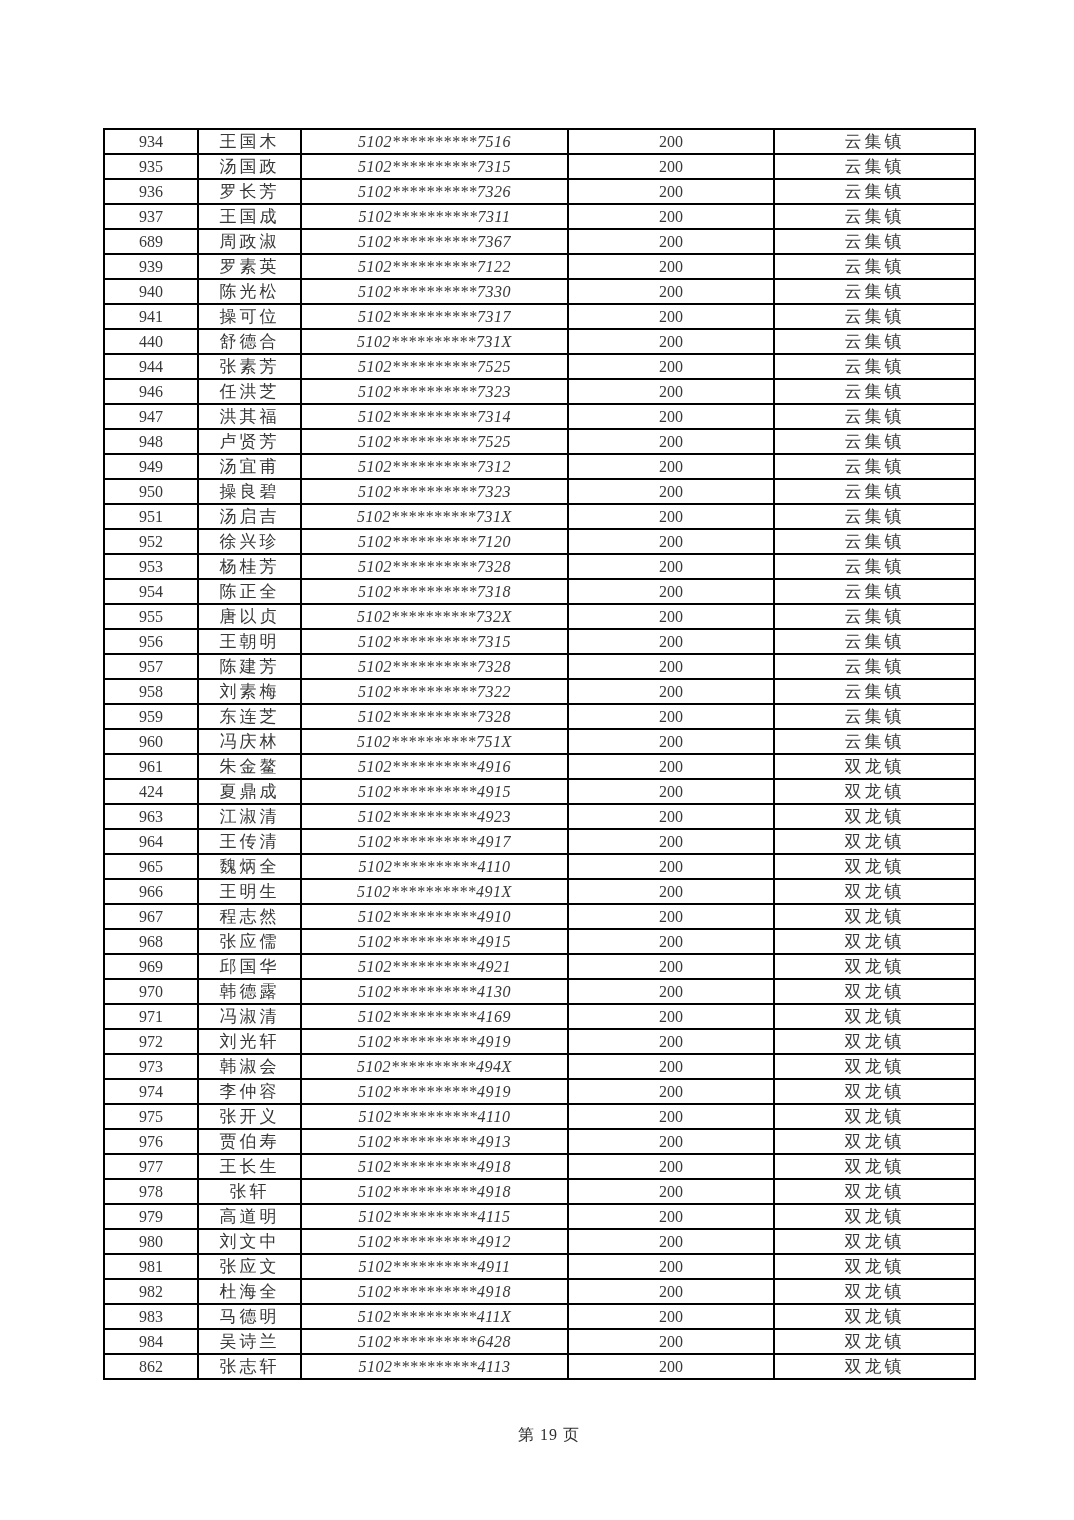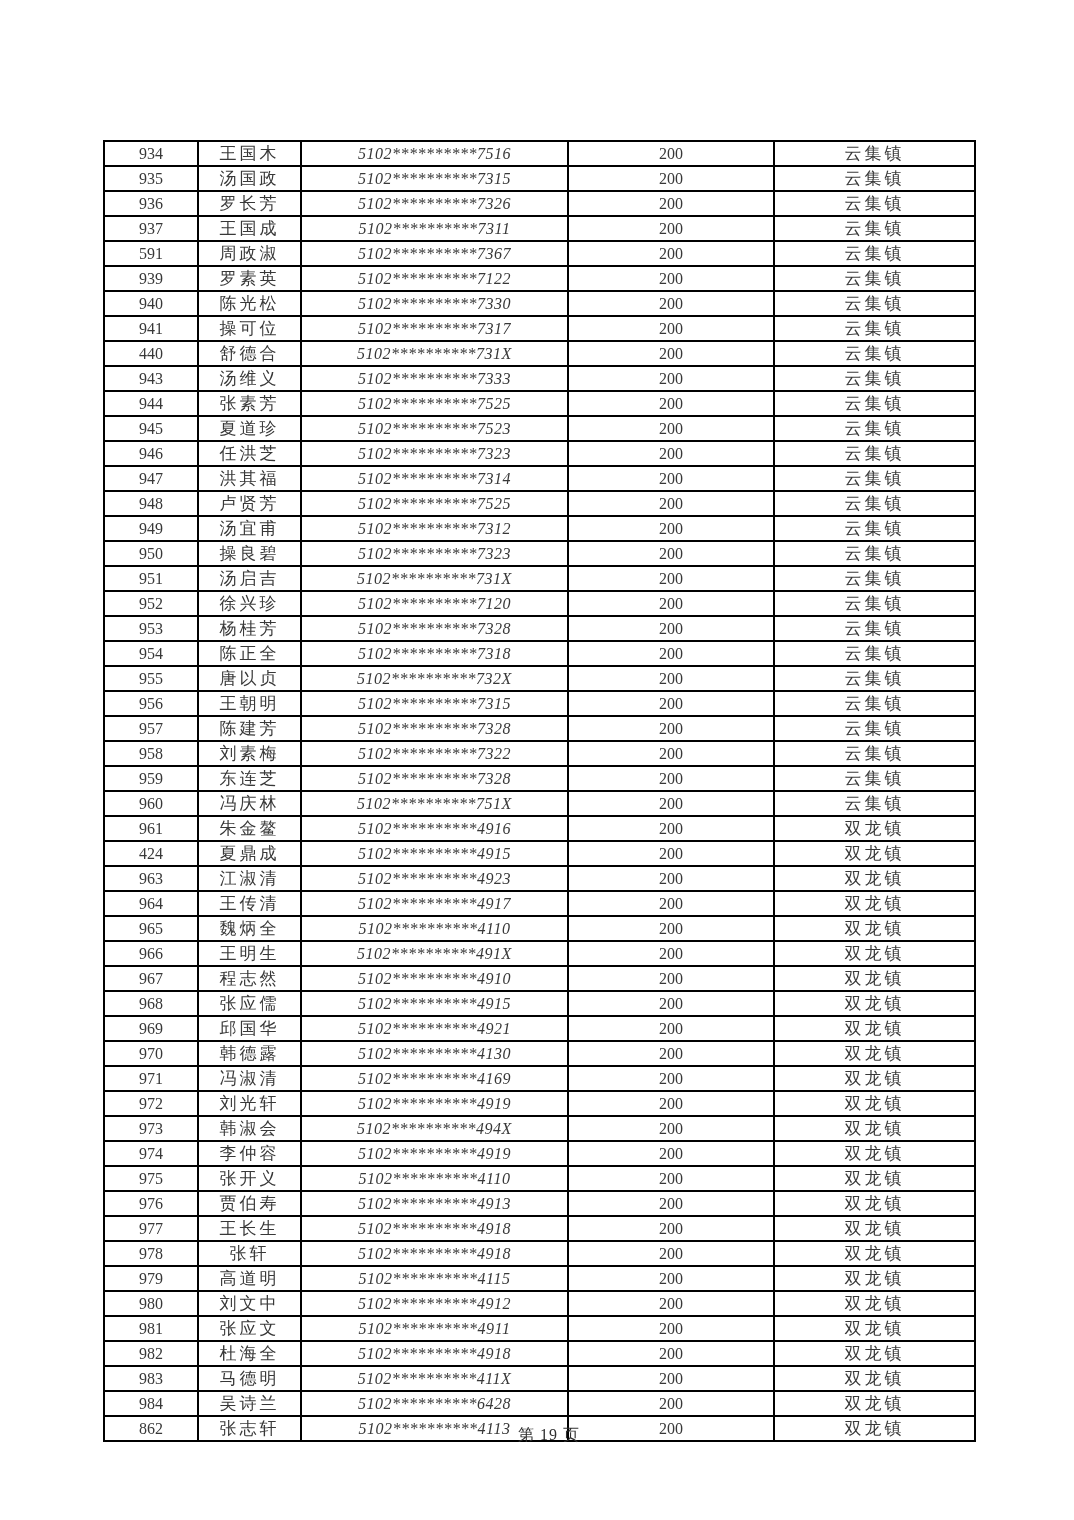--- a/index.html
+++ b/index.html
@@ -9,21 +9,21 @@
     width: 1074px;
     height: 1520px;
     background: #ffffff;
     font-family: "Liberation Serif", "DejaVu Serif", serif;
     color: #383838;
     overflow: hidden;
   }
   table.roster {
     position: absolute;
     left: 103px;
-    top: 140px;
+    top: 128px;
     width: 871px;
     height: 1244px;
     border-collapse: collapse;
     table-layout: fixed;
   }
   table.roster td {
     border: 2px solid #000000;
     text-align: center;
     vertical-align: middle;
     padding: 0;
@@ -87,21 +87,21 @@
 
   <tr>
     <td class="c-index">937</td>
     <td class="c-name">王国成</td>
     <td class="c-id">5102**********7311</td>
     <td class="c-amount">200</td>
     <td class="c-town">云集镇</td>
   </tr>
 
   <tr>
-    <td class="c-index">591</td>
+    <td class="c-index">689</td>
     <td class="c-name">周政淑</td>
     <td class="c-id">5102**********7367</td>
     <td class="c-amount">200</td>
     <td class="c-town">云集镇</td>
   </tr>
 
   <tr>
     <td class="c-index">939</td>
     <td class="c-name">罗素英</td>
     <td class="c-id">5102**********7122</td>
@@ -126,43 +126,29 @@
   </tr>
 
   <tr>
     <td class="c-index">440</td>
     <td class="c-name">舒德合</td>
     <td class="c-id">5102**********731X</td>
     <td class="c-amount">200</td>
     <td class="c-town">云集镇</td>
   </tr>
 
-  <tr>
-    <td class="c-index">943</td>
-    <td class="c-name">汤维义</td>
-    <td class="c-id">5102**********7333</td>
-    <td class="c-amount">200</td>
-    <td class="c-town">云集镇</td>
-  </tr>
 
   <tr>
     <td class="c-index">944</td>
     <td class="c-name">张素芳</td>
     <td class="c-id">5102**********7525</td>
     <td class="c-amount">200</td>
     <td class="c-town">云集镇</td>
   </tr>
 
-  <tr>
-    <td class="c-index">945</td>
-    <td class="c-name">夏道珍</td>
-    <td class="c-id">5102**********7523</td>
-    <td class="c-amount">200</td>
-    <td class="c-town">云集镇</td>
-  </tr>
 
   <tr>
     <td class="c-index">946</td>
     <td class="c-name">任洪芝</td>
     <td class="c-id">5102**********7323</td>
     <td class="c-amount">200</td>
     <td class="c-town">云集镇</td>
   </tr>
 
   <tr>

